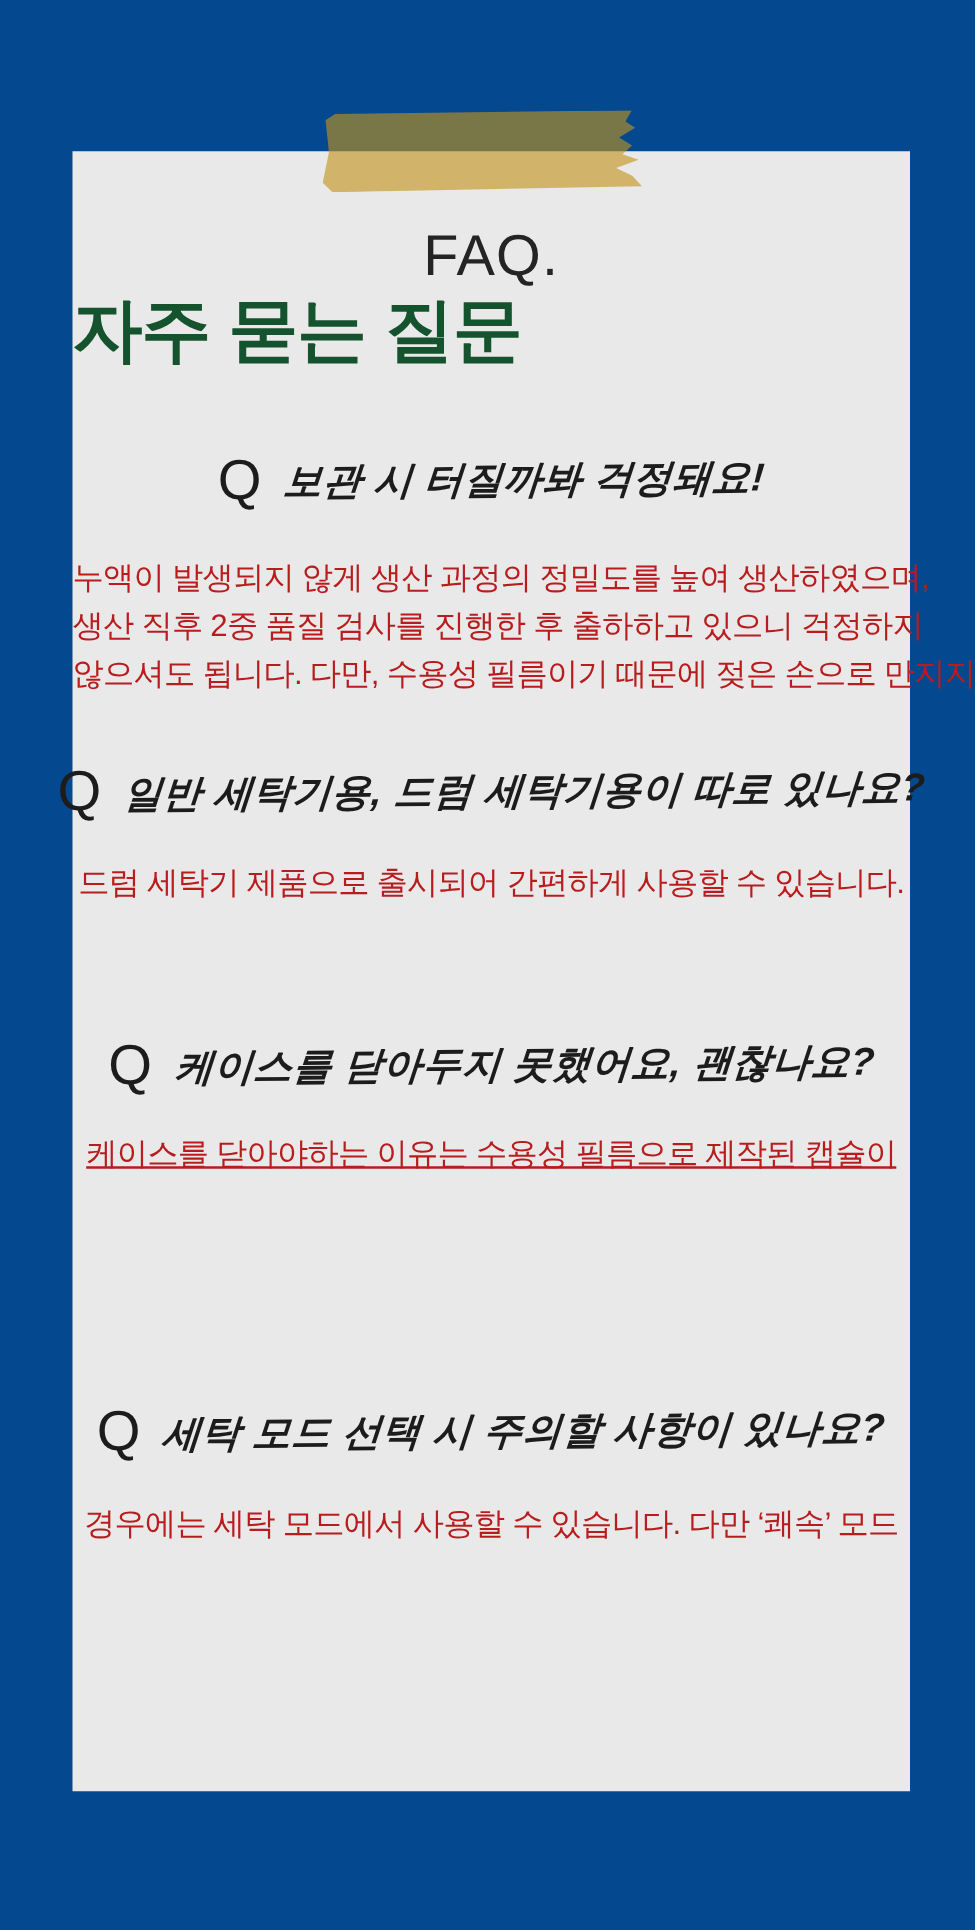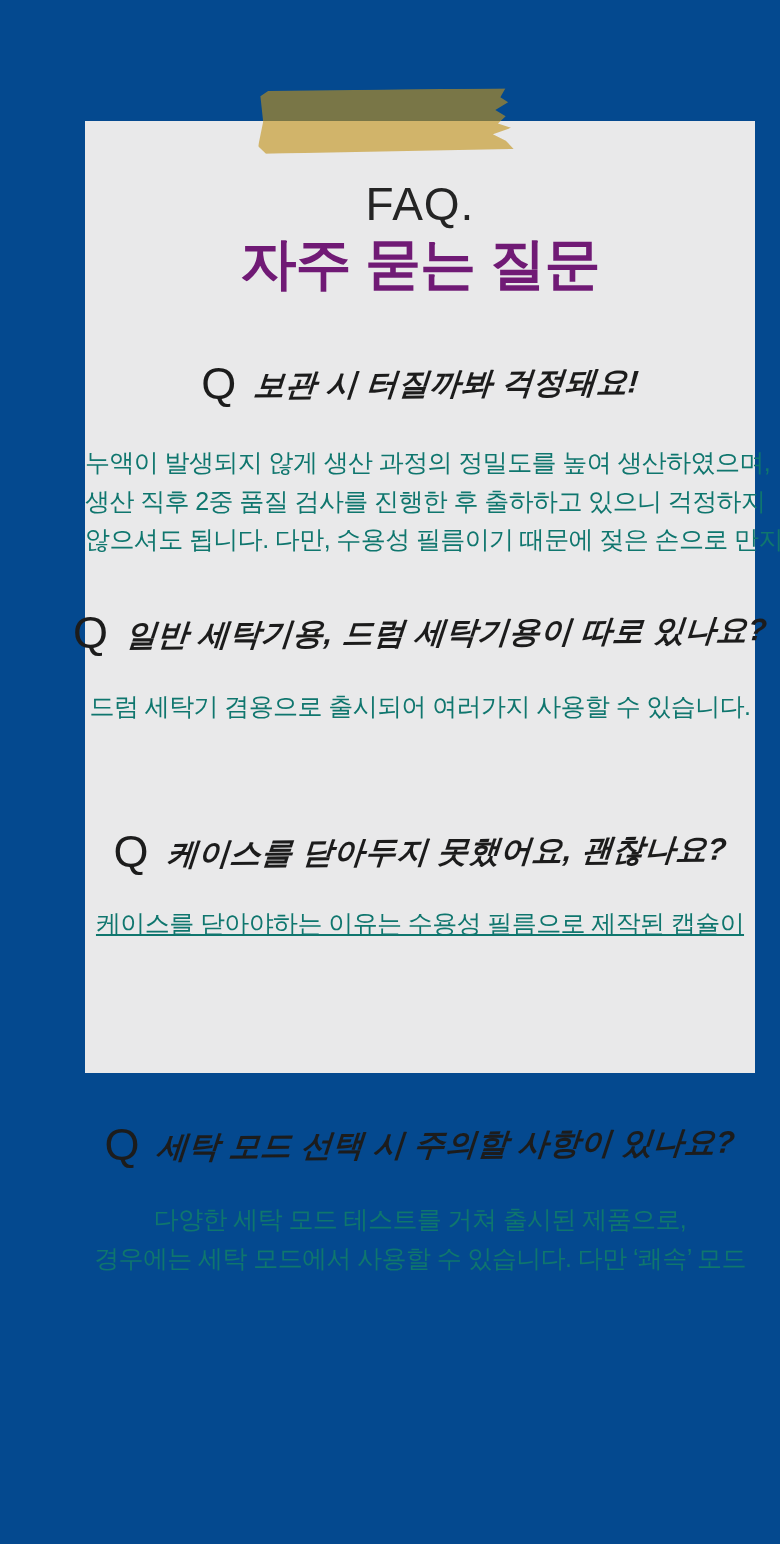--- a/index.html
+++ b/index.html
@@ -12,23 +12,22 @@
     height: 1544px;
     background: #04498f;
     overflow: hidden;
   }
 
   .card {
     position: absolute;
     left: 58px;
     top: 121px;
     width: 670px;
-    height: 952px;
+    height: 1312px;
     background: #e9e9ea;
-    margin-left: 27px;
   }
 
   .tape {
     position: absolute;
     left: 258px;
     top: 89px;
     width: 258px;
     height: 64px;
     background: rgba(194, 147, 28, 0.62);
     transform: rotate(-0.4deg);
@@ -48,25 +47,24 @@
     line-height: 52px;
     color: #242424;
     letter-spacing: 1px;
   }
 
   .title {
     position: absolute;
     top: 112px;
     left: 0;
     width: 100%;
-    text-align: center;
     font-size: 56px;
     font-weight: 800;
     line-height: 62px;
-    color: #701a75;
+    color: #14532d;
     letter-spacing: -1px;
   }
 
   .q-row {
     position: absolute;
     left: 0;
     width: 100%;
     display: flex;
     justify-content: center;
     align-items: center;
@@ -87,21 +85,21 @@
     letter-spacing: 0.5px;
     line-height: 1.2;
     white-space: nowrap;
   }
 
   .answer {
     position: absolute;
     left: 0;
     width: 100%;
     text-align: center;
-    color: #0f766e;
+    color: #b91c1c;
   }
   .answer-line {
     font-size: 25px;
     line-height: 38.5px;
     letter-spacing: -0.6px;
     white-space: nowrap;
   }
 
   
   .q1 { top: 240px; }
@@ -131,37 +129,36 @@
       <div class="answer-line">누액이 발생되지 않게 생산 과정의 정밀도를 높여 생산하였으며,</div>
       <div class="answer-line">생산 직후 2중 품질 검사를 진행한 후 출하하고 있으니 걱정하지</div>
       <div class="answer-line">않으셔도 됩니다. 다만, 수용성 필름이기 때문에 젖은 손으로 만지지 마세요!</div>
     </div>
 
     <div class="q-row q2">
       <span class="q-mark">Q</span>
       <span class="q-text">일반 세탁기용, 드럼 세탁기용이 따로 있나요?</span>
     </div>
     <div class="answer a2">
-      <div class="answer-line">드럼 세탁기 겸용으로 출시되어 여러가지 사용할 수 있습니다.</div>
+      <div class="answer-line">드럼 세탁기 제품으로 출시되어 간편하게 사용할 수 있습니다.</div>
     </div>
 
     <div class="q-row q3">
       <span class="q-mark">Q</span>
       <span class="q-text">케이스를 닫아두지 못했어요, 괜찮나요?</span>
     </div>
     <div class="answer a3">
       <div class="answer-line">케이스를 닫아야하는 이유는 수용성 필름으로 제작된 캡슐이</div>
     </div>
 
     <div class="q-row q4">
       <span class="q-mark">Q</span>
       <span class="q-text">세탁 모드 선택 시 주의할 사항이 있나요?</span>
     </div>
     <div class="answer a4">
-      <div class="answer-line">다양한 세탁 모드 테스트를 거쳐 출시된 제품으로,</div>
       <div class="answer-line">경우에는 세탁 모드에서 사용할 수 있습니다. 다만 ‘쾌속’ 모드</div>
     </div>
 
   </div>
 
   <div class="tape"></div>
 
 </div>
 
 </body></html>

